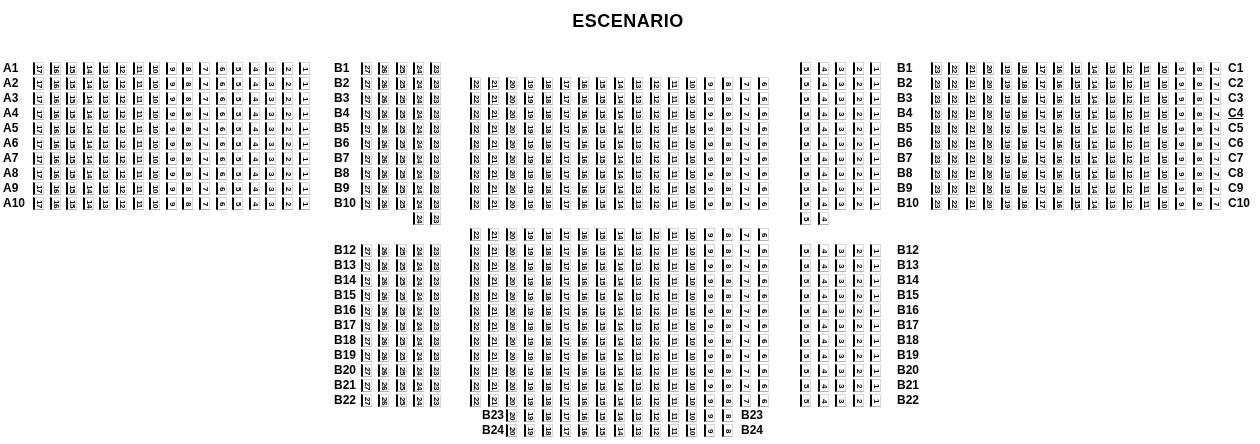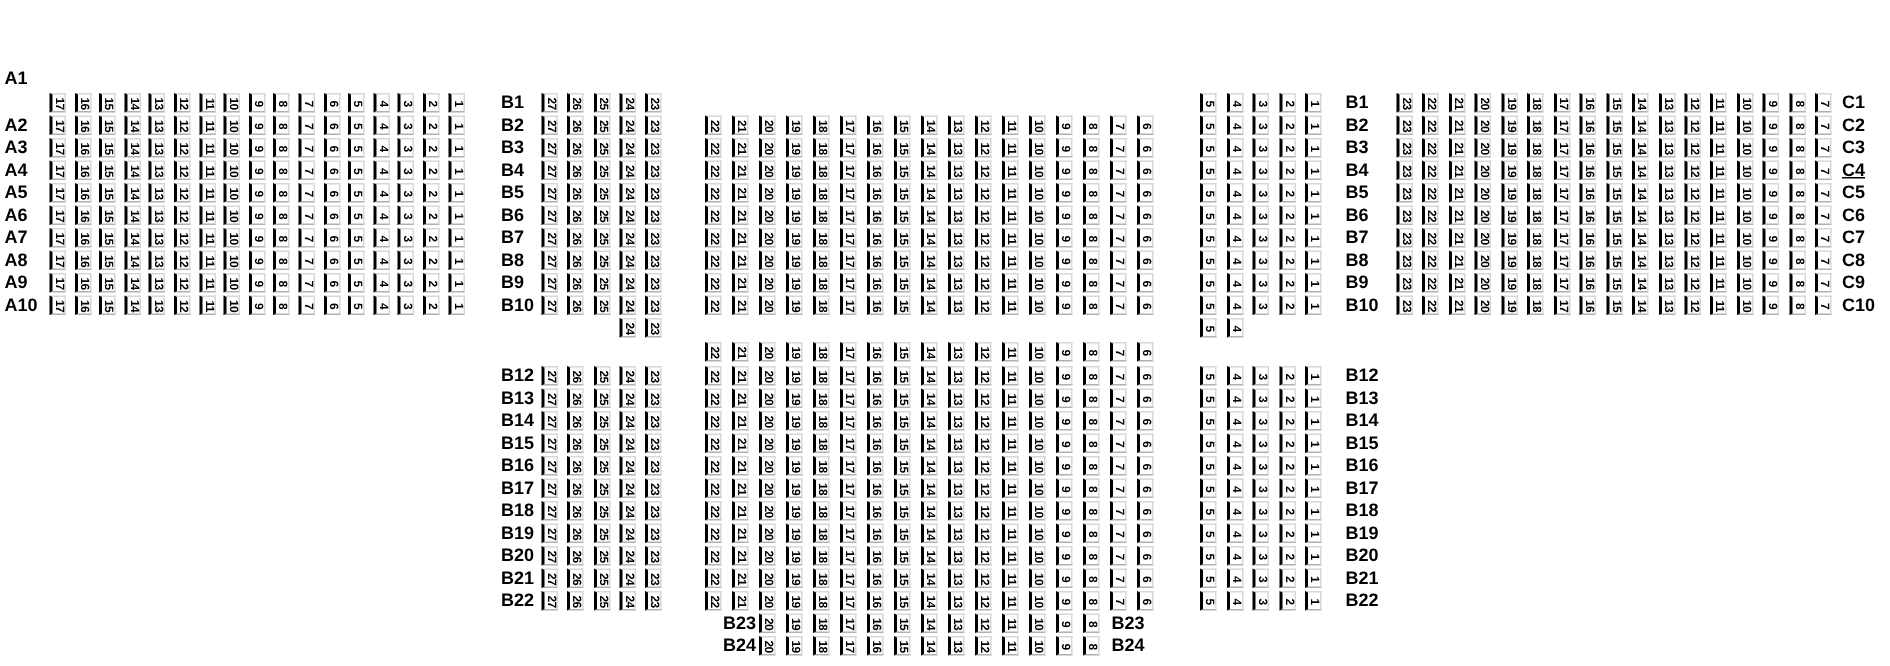--- a/index.html
+++ b/index.html
@@ -25,21 +25,22 @@
     position:absolute;left:50%;top:50%;
     transform:translate(-50%,-50%) rotate(90deg);
     font-size:8px;font-weight:bold;color:#000;line-height:1;letter-spacing:-0.5px;
     white-space:nowrap;
   }
 </style>
 </head>
 <body>
 
 <div class="chart" id="chart">
-<div class="rowlabel" style="left: 3px; top: 46px;">A1</div>
+  <div class="title">ESCENARIO</div>
+<div class="rowlabel" style="left: 3px; top: 62px;">A1</div>
     <div class="seat" style="left: 33px; top: 62px;">
       <span class="num">17</span>
     </div>
     <div class="seat" style="left: 49.6px; top: 62px;">
       <span class="num">16</span>
     </div>
     <div class="seat" style="left: 66.2px; top: 62px;">
       <span class="num">15</span>
     </div>
     <div class="seat" style="left: 82.8px; top: 62px;">

